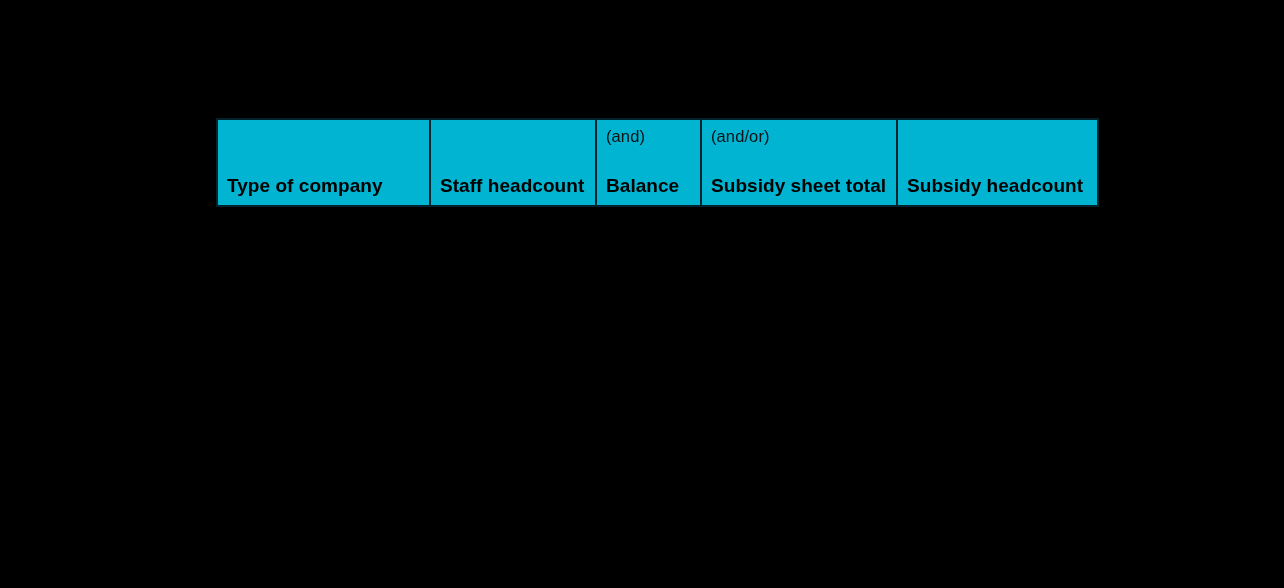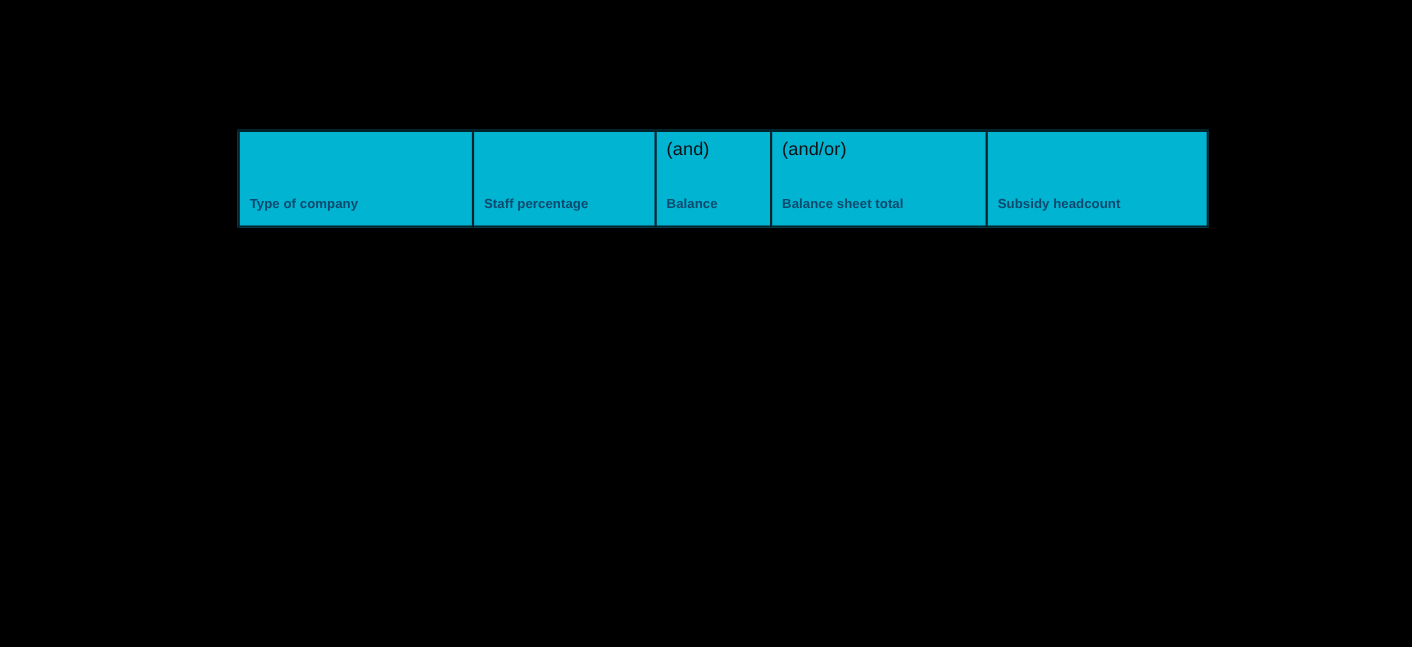--- a/index.html
+++ b/index.html
@@ -73,23 +73,23 @@
     line-height: 20px;
     letter-spacing: 0.1px;
     white-space: nowrap;
   }
 
   .qualifier.empty {
     visibility: hidden;
   }
 
   .heading {
-    font-size: 12px;
+    font-size: 19px;
     font-weight: bold;
-    color: #0c4a6e;
+    color: #000000;
     line-height: 21px;
     letter-spacing: 0.05px;
     white-space: nowrap;
   }
 </style>
 </head>
 <body>
 
 <div id="canvas">
 
@@ -107,35 +107,35 @@
         <th>
           <div class="cell-inner">
             <span class="qualifier empty"></span>
             <span class="heading">Type of company</span>
           </div>
         </th>
 
         <th>
           <div class="cell-inner">
             <span class="qualifier empty"></span>
-            <span class="heading">Staff percentage</span>
+            <span class="heading">Staff headcount</span>
           </div>
         </th>
 
         <th>
           <div class="cell-inner">
             <span class="qualifier">(and)</span>
             <span class="heading">Balance</span>
           </div>
         </th>
 
         <th>
           <div class="cell-inner">
             <span class="qualifier">(and/or)</span>
-            <span class="heading">Balance sheet total</span>
+            <span class="heading">Subsidy sheet total</span>
           </div>
         </th>
 
         <th>
           <div class="cell-inner">
             <span class="qualifier empty"></span>
             <span class="heading">Subsidy headcount</span>
           </div>
         </th>
 

